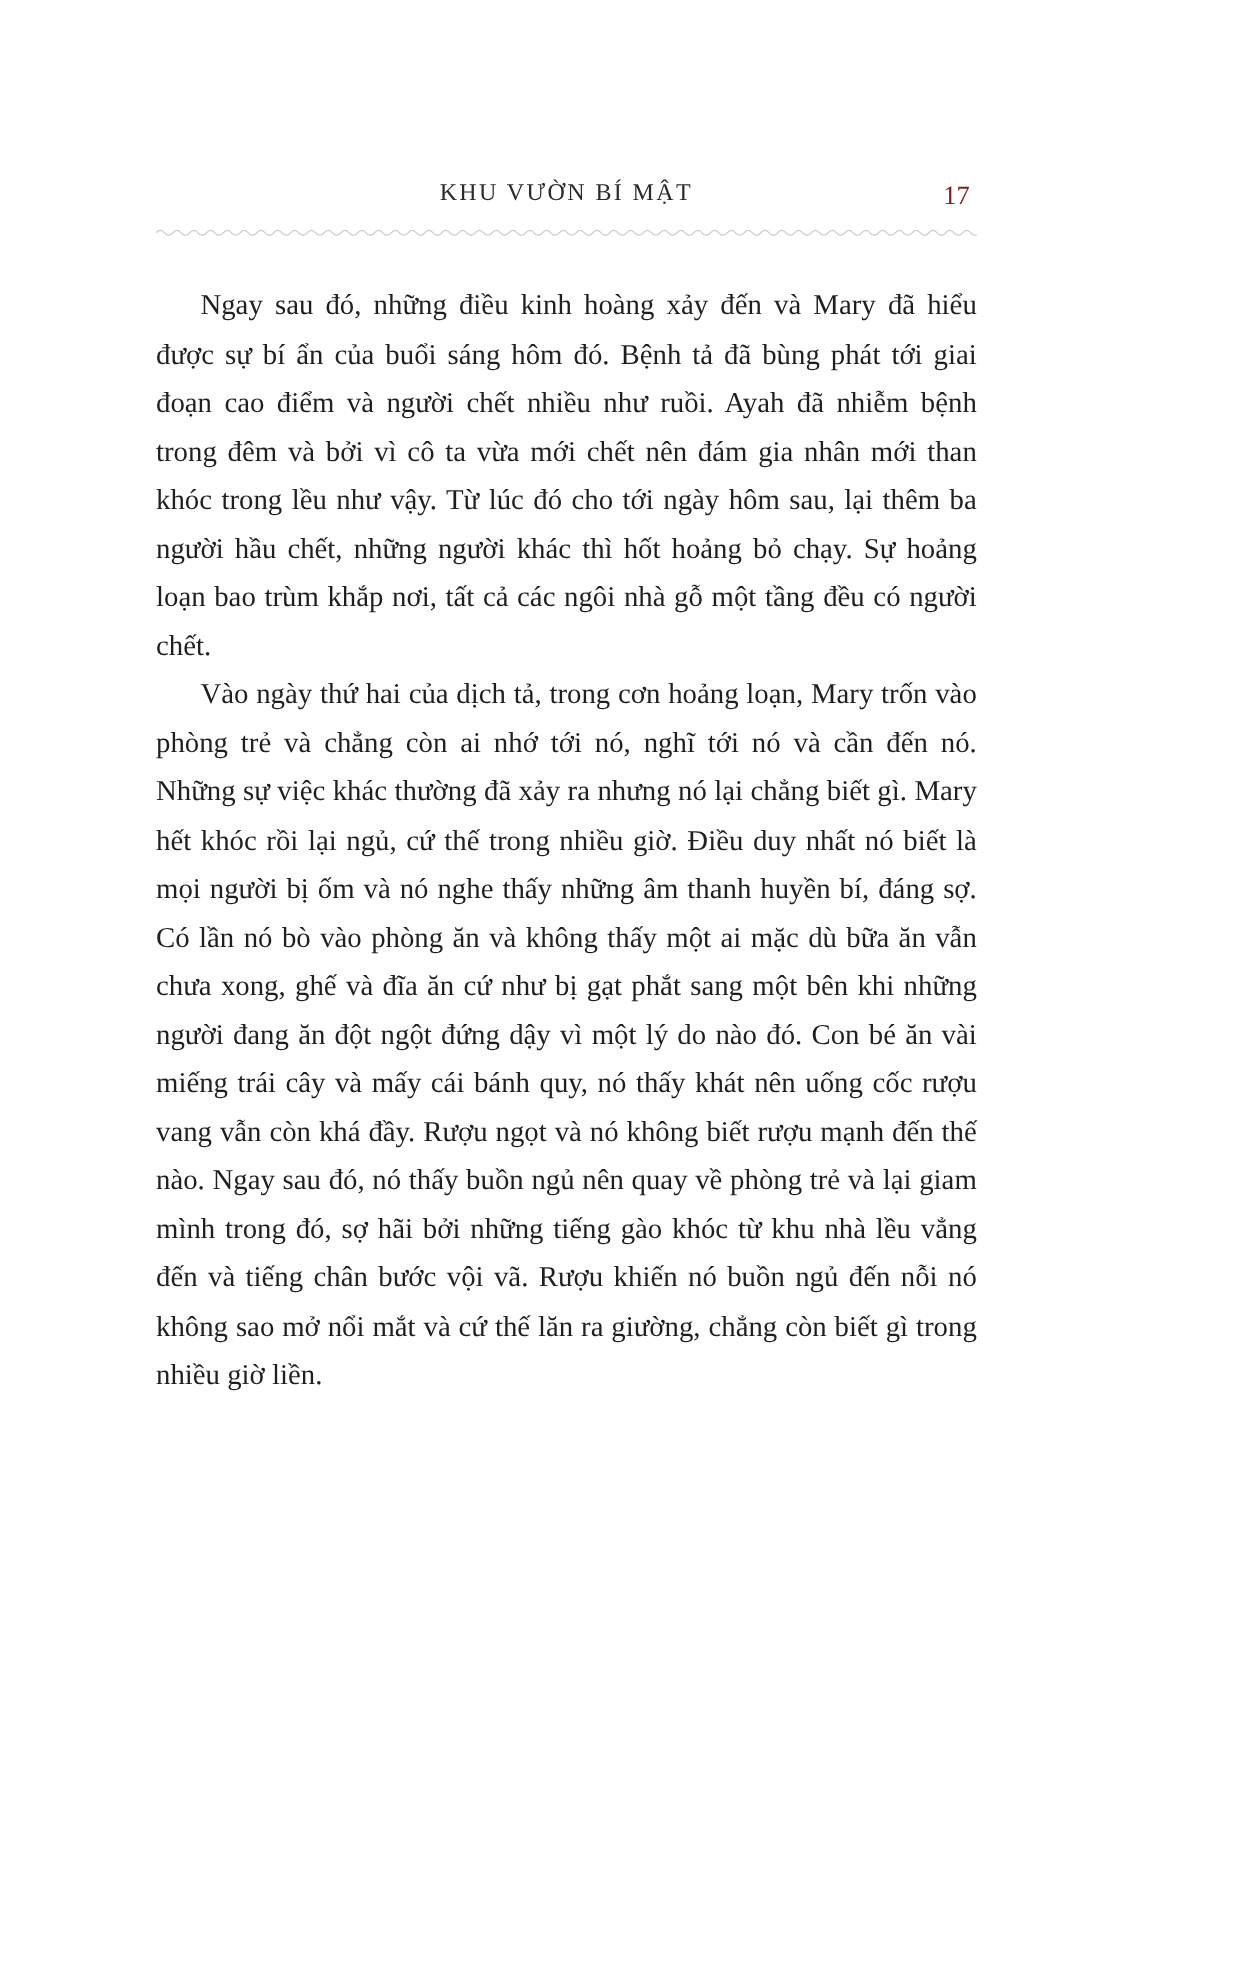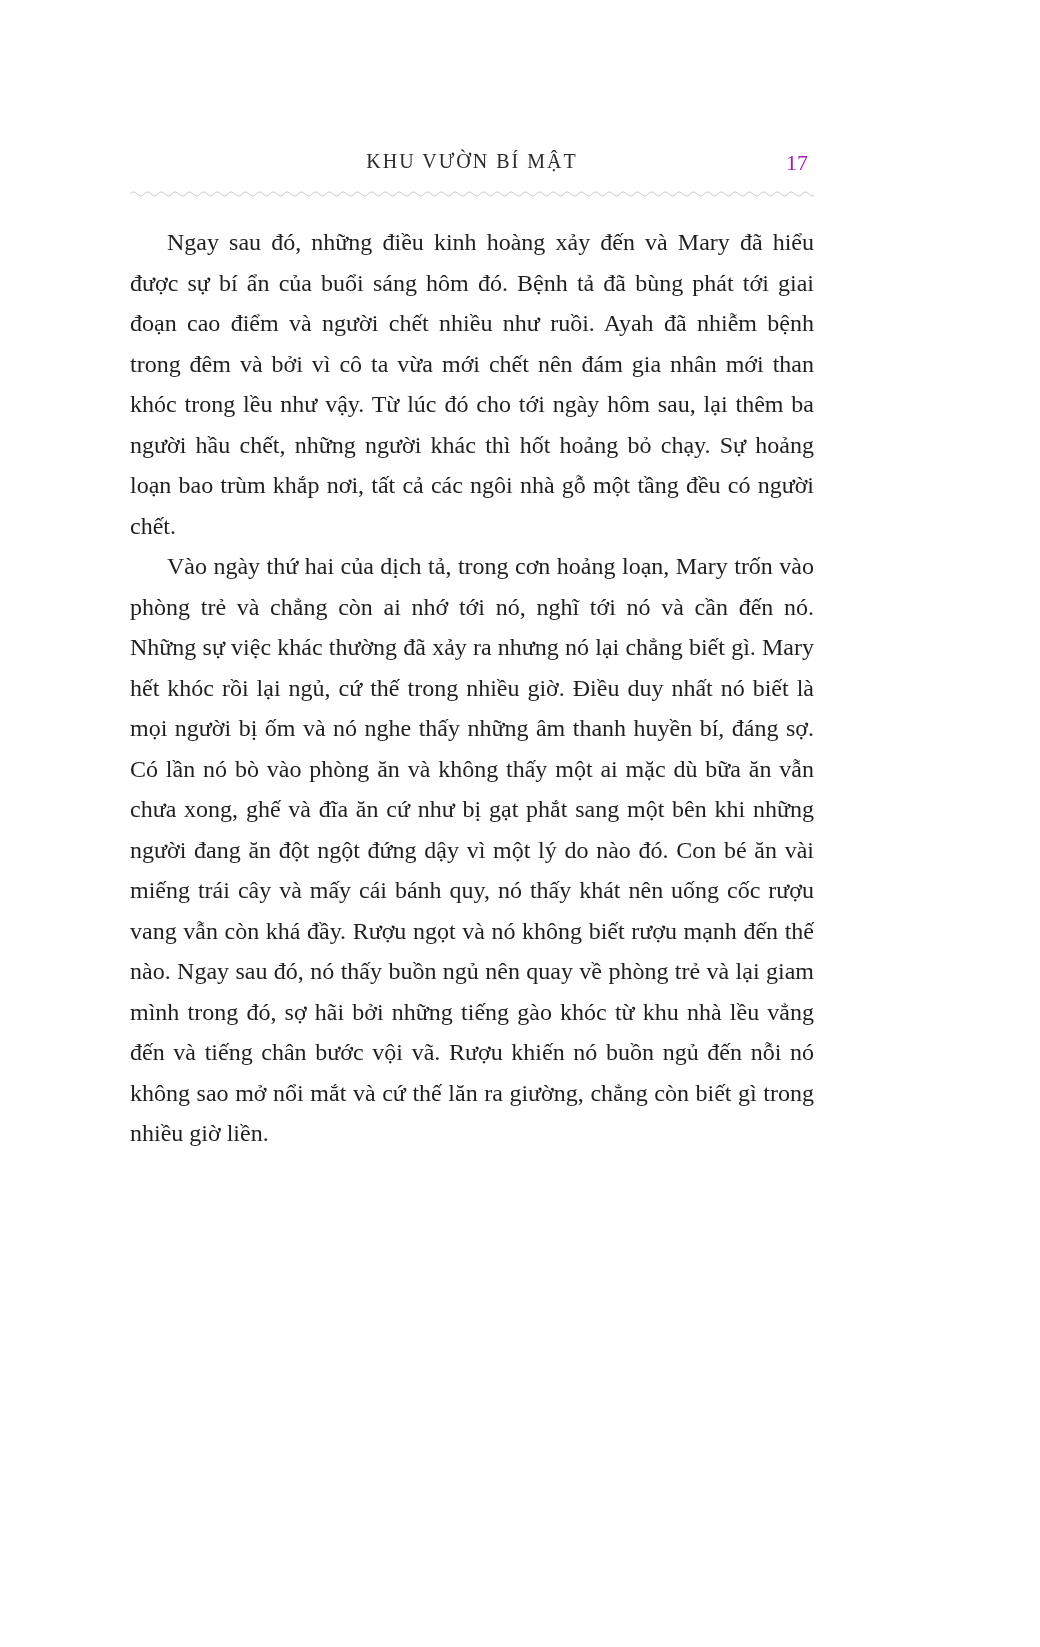--- a/index.html
+++ b/index.html
@@ -35,28 +35,28 @@
     font-size: 20px;
     letter-spacing: 2px;
     color: #2b2b2b;
     white-space: nowrap;
   }
   .page-number {
     position: absolute;
     right: 6px;
     top: 0;
     font-size: 22px;
-    color: #a21caf;
+    color: #7f1d1d;
   }
   .wave-divider {
     display: block;
     margin-top: 8px;
   }
   .body-text {
-    margin-top: 24px;
+    margin-top: 37px;
     font-size: 24px;
     line-height: 40.5px;
     text-align: justify;
   }
   .body-text p {
     margin: 0;
     padding: 0;
     text-indent: 37px;
   }
 </style>

